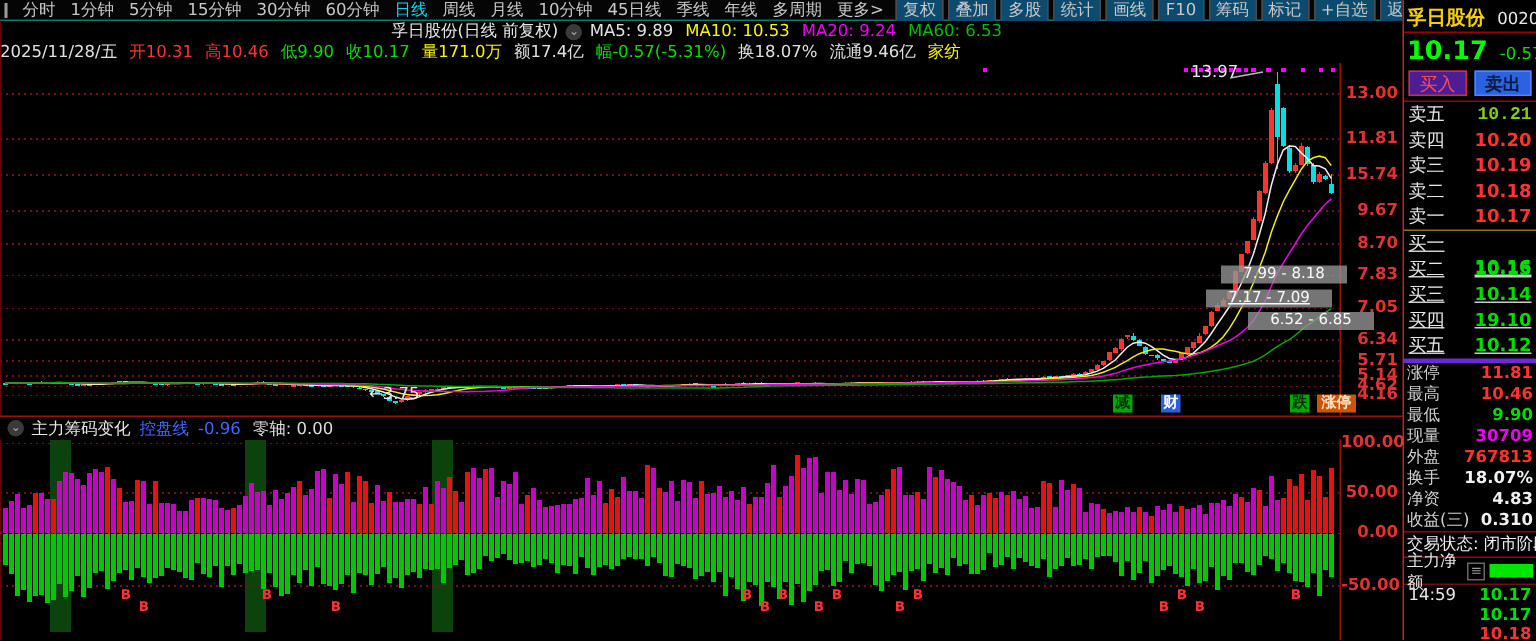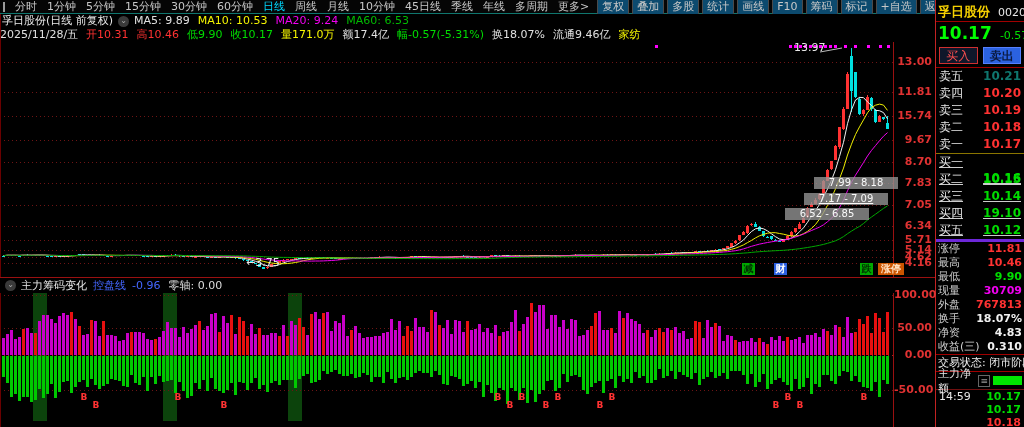--- a/index.html
+++ b/index.html
@@ -12,21 +12,21 @@
   .menu-sep{display:inline-block;width:1px;height:11px;background:#b00000;margin-right:3px;}
   .menu-items{display:flex;}
   .menu-item{margin:0 5px;color:#c8c8c8;white-space:nowrap;cursor:default;}
   .menu-item.active{color:#00d9ff;}
   .menu-buttons{margin-left:auto;display:flex;align-items:center;}
   .mbtn{border:1px solid #4a4a4a;background:#0c4a6e;color:#c8c8c8;padding:16px 4px;margin-left:3px;
         font-size:11px;line-height:11px;height:11px;white-space:nowrap;}
   
   .infobar{position:absolute;left:0;width:935px;height:14px;font-size:11px;line-height:14px;
            display:flex;align-items:center;white-space:nowrap;overflow:hidden;background:#000;}
-  #infobar1{top:14px;}  #infobar2{top:28px;}
+  #infobar1{top:14px;justify-content:center;}  #infobar2{top:28px;}
   .chart-title{color:#e8e8e8;margin-left:2px;}
   .collapse-icon{display:inline-block;width:11px;height:11px;border-radius:50%;background:#3a3a3a;color:#aaa;
                  font-size:8px;line-height:10px;text-align:center;margin:0 5px;}
   .ma-item,.ohlc-item{margin-right:8px;}
   
   #main-svg{position:absolute;left:0;top:42px;width:893px;height:235px;background:#000;}
   #sub-svg{position:absolute;left:0;top:292px;width:893px;height:135px;background:#000;}
   .ylab{position:absolute;left:894px;width:38px;text-align:right;font-size:11px;font-weight:bold;color:#e03232;line-height:12px;}
   .vdiv{position:absolute;left:893px;top:42px;width:1px;height:385px;background:#9a1010;}
   .ldiv{position:absolute;left:0;top:14px;width:1px;height:413px;background:#6a0000;}
@@ -48,21 +48,21 @@
           box-sizing:border-box;overflow:hidden;}
   .rp-head{height:21px;line-height:21px;border-bottom:1px solid #a00000;padding:0 2px;white-space:nowrap;overflow:hidden;}
   .rp-name{color:#f5d000;font-weight:bold;font-size:13px;}
   .rp-code{color:#e8e8e8;font-size:11px;margin-left:3px;}
   .rp-price-row{height:23px;line-height:23px;padding:0 2px;white-space:nowrap;overflow:hidden;}
   .rp-price{color:#00ff00;font-size:17px;font-weight:bold;}
   .rp-chg{color:#00e000;font-size:11px;margin-left:3px;}
   .rp-btns{display:flex;gap:5px;padding:2px 3px 3px 3px;height:17px;border-bottom:1px solid #a00000;}
   .rp-btns button{flex:1;font-size:12px;height:17px;line-height:14px;padding:0;cursor:pointer;
                   font-family:"DejaVu Sans","Liberation Sans",sans-serif;}
-  .btn-buy{background:#0f172a;color:#ff5050;border:1px solid #d03030;}
+  .btn-buy{background:#4c1d95;color:#ff5050;border:1px solid #d03030;}
   .btn-sell{background:#2b62e0;color:#0a1a40;border:1px solid #5580ff;font-weight:bold;}
   .q-row{height:17px;line-height:17px;display:flex;justify-content:space-between;padding:0 3px;font-size:12px;}
   .q-label{color:#e8e8e8;}
   .q-price{font-weight:bold;}
   #sell-queue{border-bottom:1px solid #8a7500;}
   #buy-queue{border-bottom:3px solid #6d28d9;text-decoration:underline;}
   .s-row{height:14px;line-height:14px;display:flex;justify-content:space-between;padding:0 2px;font-size:11px;}
   .s-label{color:#d0d0d0;}
   .s-value{font-weight:bold;}
   .rp-status{height:16px;line-height:16px;border-top:1px solid #a00000;border-bottom:1px solid #a00000;
@@ -1087,21 +1087,21 @@
       <span class="rp-chg">-0.57</span>
       
     </div>
     <div class="rp-btns">
       <button class="btn-buy">买入</button>
       <button class="btn-sell">卖出</button>
     </div>
     <div id="sell-queue">
         <div class="q-row">
           <span class="q-label">卖五</span>
-          <span class="q-price" style="color: #0f766e;">10.21</span>
+          <span class="q-price" style="color: #84cc16; font-family: Liberation Mono, monospace;">10.21</span>
         </div>
         <div class="q-row">
           <span class="q-label">卖四</span>
           <span class="q-price" style="color: rgb(255, 50, 50);">10.20</span>
         </div>
         <div class="q-row">
           <span class="q-label">卖三</span>
           <span class="q-price" style="color: rgb(255, 50, 50);">10.19</span>
         </div>
         <div class="q-row">
@@ -1198,21 +1198,21 @@
     <div class="ylab" style="top: 156px;">8.70</div>
     <div class="ylab" style="top: 177px;">7.83</div>
     <div class="ylab" style="top: 199px;">7.05</div>
     <div class="ylab" style="top: 220px;">6.34</div>
     <div class="ylab" style="top: 234px;">5.71</div>
     <div class="ylab" style="top: 244px;">5.14</div>
     <div class="ylab" style="top: 251px;">4.62</div>
     <div class="ylab" style="top: 257px;">4.16</div>
     <div class="gap" style="left: 814px; top: 177px;">7.99 - 8.18</div>
     <div class="gap" style="left: 804px; top: 193px; text-decoration: underline;">7.17 - 7.09</div>
-    <div class="gap" style="left: 785px; top: 208px;">6.52 - 6.85</div>
+    <div class="gap" style="left: 832px; top: 208px;">6.52 - 6.85</div>
     <div class="evt" style="left: 742px; width: 13px; background: rgb(0, 168, 0); color: rgb(0, 51, 0);">减</div>
     <div class="evt" style="left: 774px; width: 13px; background: rgb(43, 95, 224); color: rgb(255, 255, 255);">财</div>
     <div class="evt" style="left: 860px; width: 13px; background: rgb(0, 168, 0); color: rgb(0, 51, 0);">跌</div>
     <div class="evt" style="left: 878px; width: 26px; background: rgb(204, 85, 0); color: rgb(255, 224, 192);">涨停</div>
     <div class="ylab" style="top: 289px;">100.00</div>
     <div class="ylab" style="top: 322px;">50.00</div>
     <div class="ylab" style="top: 349px;">0.00</div>
     <div class="ylab" style="top: 384px;">-50.00</div>
     <div class="bmark" style="left: 80px; top: 393px;">B</div>
     <div class="bmark" style="left: 92px; top: 401px;">B</div>

